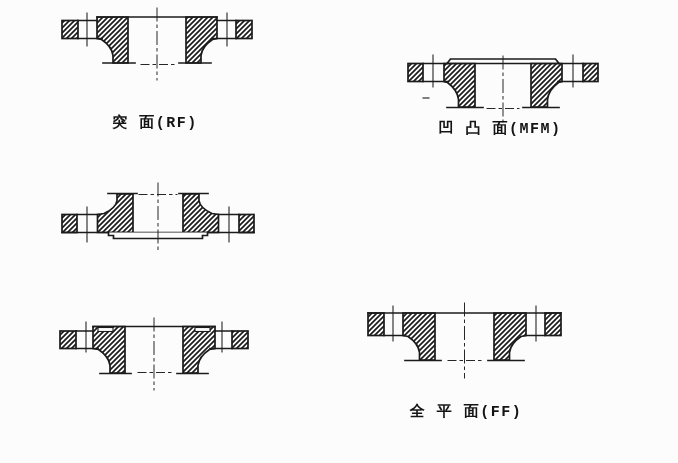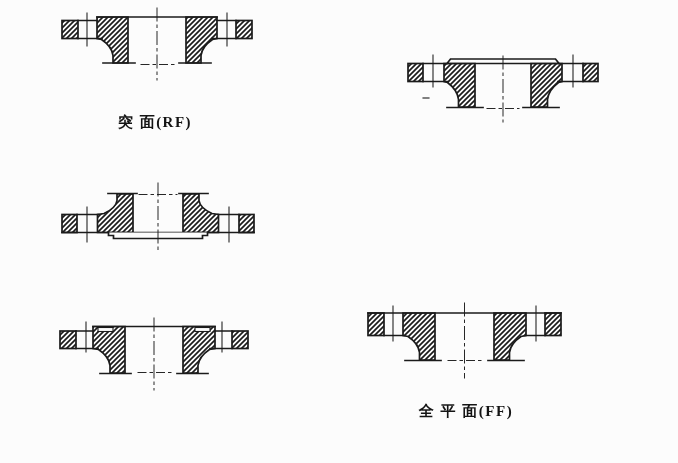--- a/index.html
+++ b/index.html
@@ -1,21 +1,21 @@
 <!DOCTYPE html>
 <html><head>
 <meta charset="utf-8">
 <style>
   html,body{margin:0;padding:0;background:#ffffff;}
   .page{
     position:relative;
     width:678px;height:463px;
     background:#fcfcfc;
     overflow:hidden;
-    font-family:Liberation Serif, serif;
+    font-family:Liberation Mono, monospace;
   }
   .drawing{position:absolute;}
   .fig-label{
     position:absolute;
     font-size:15px;
     font-weight:700;
     color:#141414;
     letter-spacing:1.5px;
     text-align:center;
     white-space:nowrap;
@@ -82,20 +82,21 @@
       <path class="thin" d="M423,98 H429"></path>
     </g>
     <g>
       <path class="boltline" d="M433,55 V87 M573,55 V87"></path>
     </g>
     <g>
       <path class="cl" d="M503,56 V122"></path>
       <path class="hd" d="M487,108.5 H519"></path>
     </g>
   </svg>
+  <div class="fig-label" style="left:405px;top:119px">凹 凸 面(MFM)</div>
 
   <svg class="drawing" style="left:55px;top:178px" width="210" height="78" viewBox="55 178 210 78">
     <g>
       <rect class="hatched" x="62" y="214.5" width="15" height="18"></rect>
       <rect class="hatched" x="239" y="214.5" width="15" height="18"></rect>
       <path d="M77,214.5 H98 M218,214.5 H239"></path>
       <path class="hatched" d="M133,194 V232.5 H97.5 V214.5 L104,213.5 Q116,208 117,200.5 V194 Z"></path>
       <path class="hatched" d="M183,194 V232.5 H218.5 V214.5 L212,213.5 Q200,208 199,200.5 V194 Z"></path>
       <path d="M108,193.5 H137 M179,193.5 H208"></path>
       <path d="M62,232.5 H254"></path>

